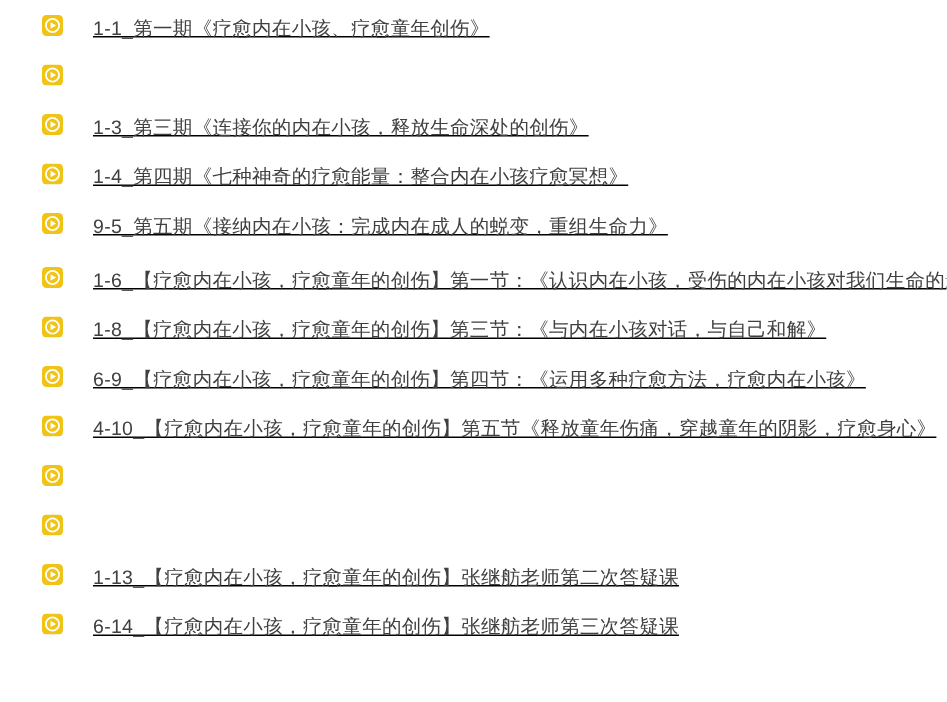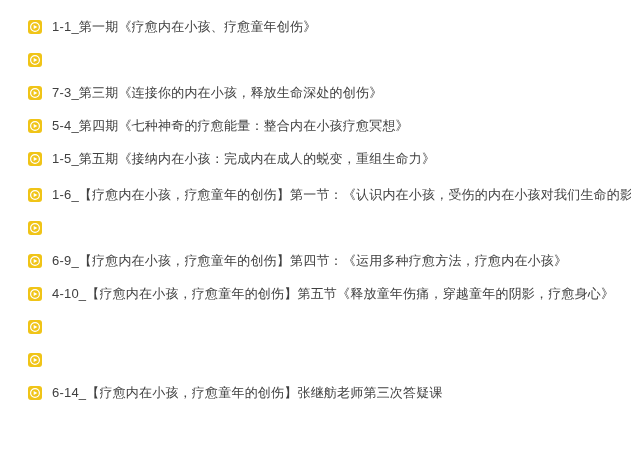--- a/index.html
+++ b/index.html
@@ -12,25 +12,25 @@
     height: 468px;
     overflow: hidden;
     font-family: "Liberation Sans", sans-serif;
   }
   .list {
     padding: 10px 0 0 28px;
     box-sizing: border-box;
   }
   .row {
     display: flex;
-    align-items: center;
     height: 33px;
-    gap: 10px;
+    gap: 20px;
     cursor: pointer;
     white-space: nowrap;
+    text-decoration: underline;
   }
   .row:nth-child(6) {
     margin-top: 3px;
   }
   .icon {
     width: 14px;
     height: 14px;
     flex: 0 0 14px;
     display: inline-flex;
   }
@@ -64,60 +64,61 @@
       </span>
     </div>
     <div class="row">
       <span class="icon">
         <svg width="14" height="14" viewBox="0 0 14 14" xmlns="http://www.w3.org/2000/svg">
           <rect x="0" y="0" width="14" height="14" rx="3" fill="#F0C417"></rect>
           <circle cx="7" cy="7" r="4.4" fill="none" stroke="#ffffff" stroke-width="1.2"></circle>
           <polygon points="5.7,4.9 9.4,7 5.7,9.1" fill="#ffffff"></polygon>
         </svg>
       </span>
-      <span class="label">7-3_第三期《连接你的内在小孩，释放生命深处的创伤》</span>
+      <span class="label">1-3_第三期《连接你的内在小孩，释放生命深处的创伤》</span>
     </div>
     <div class="row">
       <span class="icon">
         <svg width="14" height="14" viewBox="0 0 14 14" xmlns="http://www.w3.org/2000/svg">
           <rect x="0" y="0" width="14" height="14" rx="3" fill="#F0C417"></rect>
           <circle cx="7" cy="7" r="4.4" fill="none" stroke="#ffffff" stroke-width="1.2"></circle>
           <polygon points="5.7,4.9 9.4,7 5.7,9.1" fill="#ffffff"></polygon>
         </svg>
       </span>
-      <span class="label">5-4_第四期《七种神奇的疗愈能量：整合内在小孩疗愈冥想》</span>
+      <span class="label">1-4_第四期《七种神奇的疗愈能量：整合内在小孩疗愈冥想》</span>
     </div>
     <div class="row">
       <span class="icon">
         <svg width="14" height="14" viewBox="0 0 14 14" xmlns="http://www.w3.org/2000/svg">
           <rect x="0" y="0" width="14" height="14" rx="3" fill="#F0C417"></rect>
           <circle cx="7" cy="7" r="4.4" fill="none" stroke="#ffffff" stroke-width="1.2"></circle>
           <polygon points="5.7,4.9 9.4,7 5.7,9.1" fill="#ffffff"></polygon>
         </svg>
       </span>
-      <span class="label">1-5_第五期《接纳内在小孩：完成内在成人的蜕变，重组生命力》</span>
+      <span class="label">9-5_第五期《接纳内在小孩：完成内在成人的蜕变，重组生命力》</span>
     </div>
     <div class="row">
       <span class="icon">
         <svg width="14" height="14" viewBox="0 0 14 14" xmlns="http://www.w3.org/2000/svg">
           <rect x="0" y="0" width="14" height="14" rx="3" fill="#F0C417"></rect>
           <circle cx="7" cy="7" r="4.4" fill="none" stroke="#ffffff" stroke-width="1.2"></circle>
           <polygon points="5.7,4.9 9.4,7 5.7,9.1" fill="#ffffff"></polygon>
         </svg>
       </span>
       <span class="label">1-6_【疗愈内在小孩，疗愈童年的创伤】第一节：《认识内在小孩，受伤的内在小孩对我们生命的影响》</span>
     </div>
     <div class="row">
       <span class="icon">
         <svg width="14" height="14" viewBox="0 0 14 14" xmlns="http://www.w3.org/2000/svg">
           <rect x="0" y="0" width="14" height="14" rx="3" fill="#F0C417"></rect>
           <circle cx="7" cy="7" r="4.4" fill="none" stroke="#ffffff" stroke-width="1.2"></circle>
           <polygon points="5.7,4.9 9.4,7 5.7,9.1" fill="#ffffff"></polygon>
         </svg>
       </span>
+      <span class="label">1-8_【疗愈内在小孩，疗愈童年的创伤】第三节：《与内在小孩对话，与自己和解》</span>
     </div>
     <div class="row">
       <span class="icon">
         <svg width="14" height="14" viewBox="0 0 14 14" xmlns="http://www.w3.org/2000/svg">
           <rect x="0" y="0" width="14" height="14" rx="3" fill="#F0C417"></rect>
           <circle cx="7" cy="7" r="4.4" fill="none" stroke="#ffffff" stroke-width="1.2"></circle>
           <polygon points="5.7,4.9 9.4,7 5.7,9.1" fill="#ffffff"></polygon>
         </svg>
       </span>
       <span class="label">6-9_【疗愈内在小孩，疗愈童年的创伤】第四节：《运用多种疗愈方法，疗愈内在小孩》</span>
@@ -151,15 +152,25 @@
       </span>
     </div>
     <div class="row">
       <span class="icon">
         <svg width="14" height="14" viewBox="0 0 14 14" xmlns="http://www.w3.org/2000/svg">
           <rect x="0" y="0" width="14" height="14" rx="3" fill="#F0C417"></rect>
           <circle cx="7" cy="7" r="4.4" fill="none" stroke="#ffffff" stroke-width="1.2"></circle>
           <polygon points="5.7,4.9 9.4,7 5.7,9.1" fill="#ffffff"></polygon>
         </svg>
       </span>
+      <span class="label">1-13_【疗愈内在小孩，疗愈童年的创伤】张继舫老师第二次答疑课</span>
+    </div>
+    <div class="row">
+      <span class="icon">
+        <svg width="14" height="14" viewBox="0 0 14 14" xmlns="http://www.w3.org/2000/svg">
+          <rect x="0" y="0" width="14" height="14" rx="3" fill="#F0C417"></rect>
+          <circle cx="7" cy="7" r="4.4" fill="none" stroke="#ffffff" stroke-width="1.2"></circle>
+          <polygon points="5.7,4.9 9.4,7 5.7,9.1" fill="#ffffff"></polygon>
+        </svg>
+      </span>
       <span class="label">6-14_【疗愈内在小孩，疗愈童年的创伤】张继舫老师第三次答疑课</span>
     </div>
   </div>
 
 </body></html>

